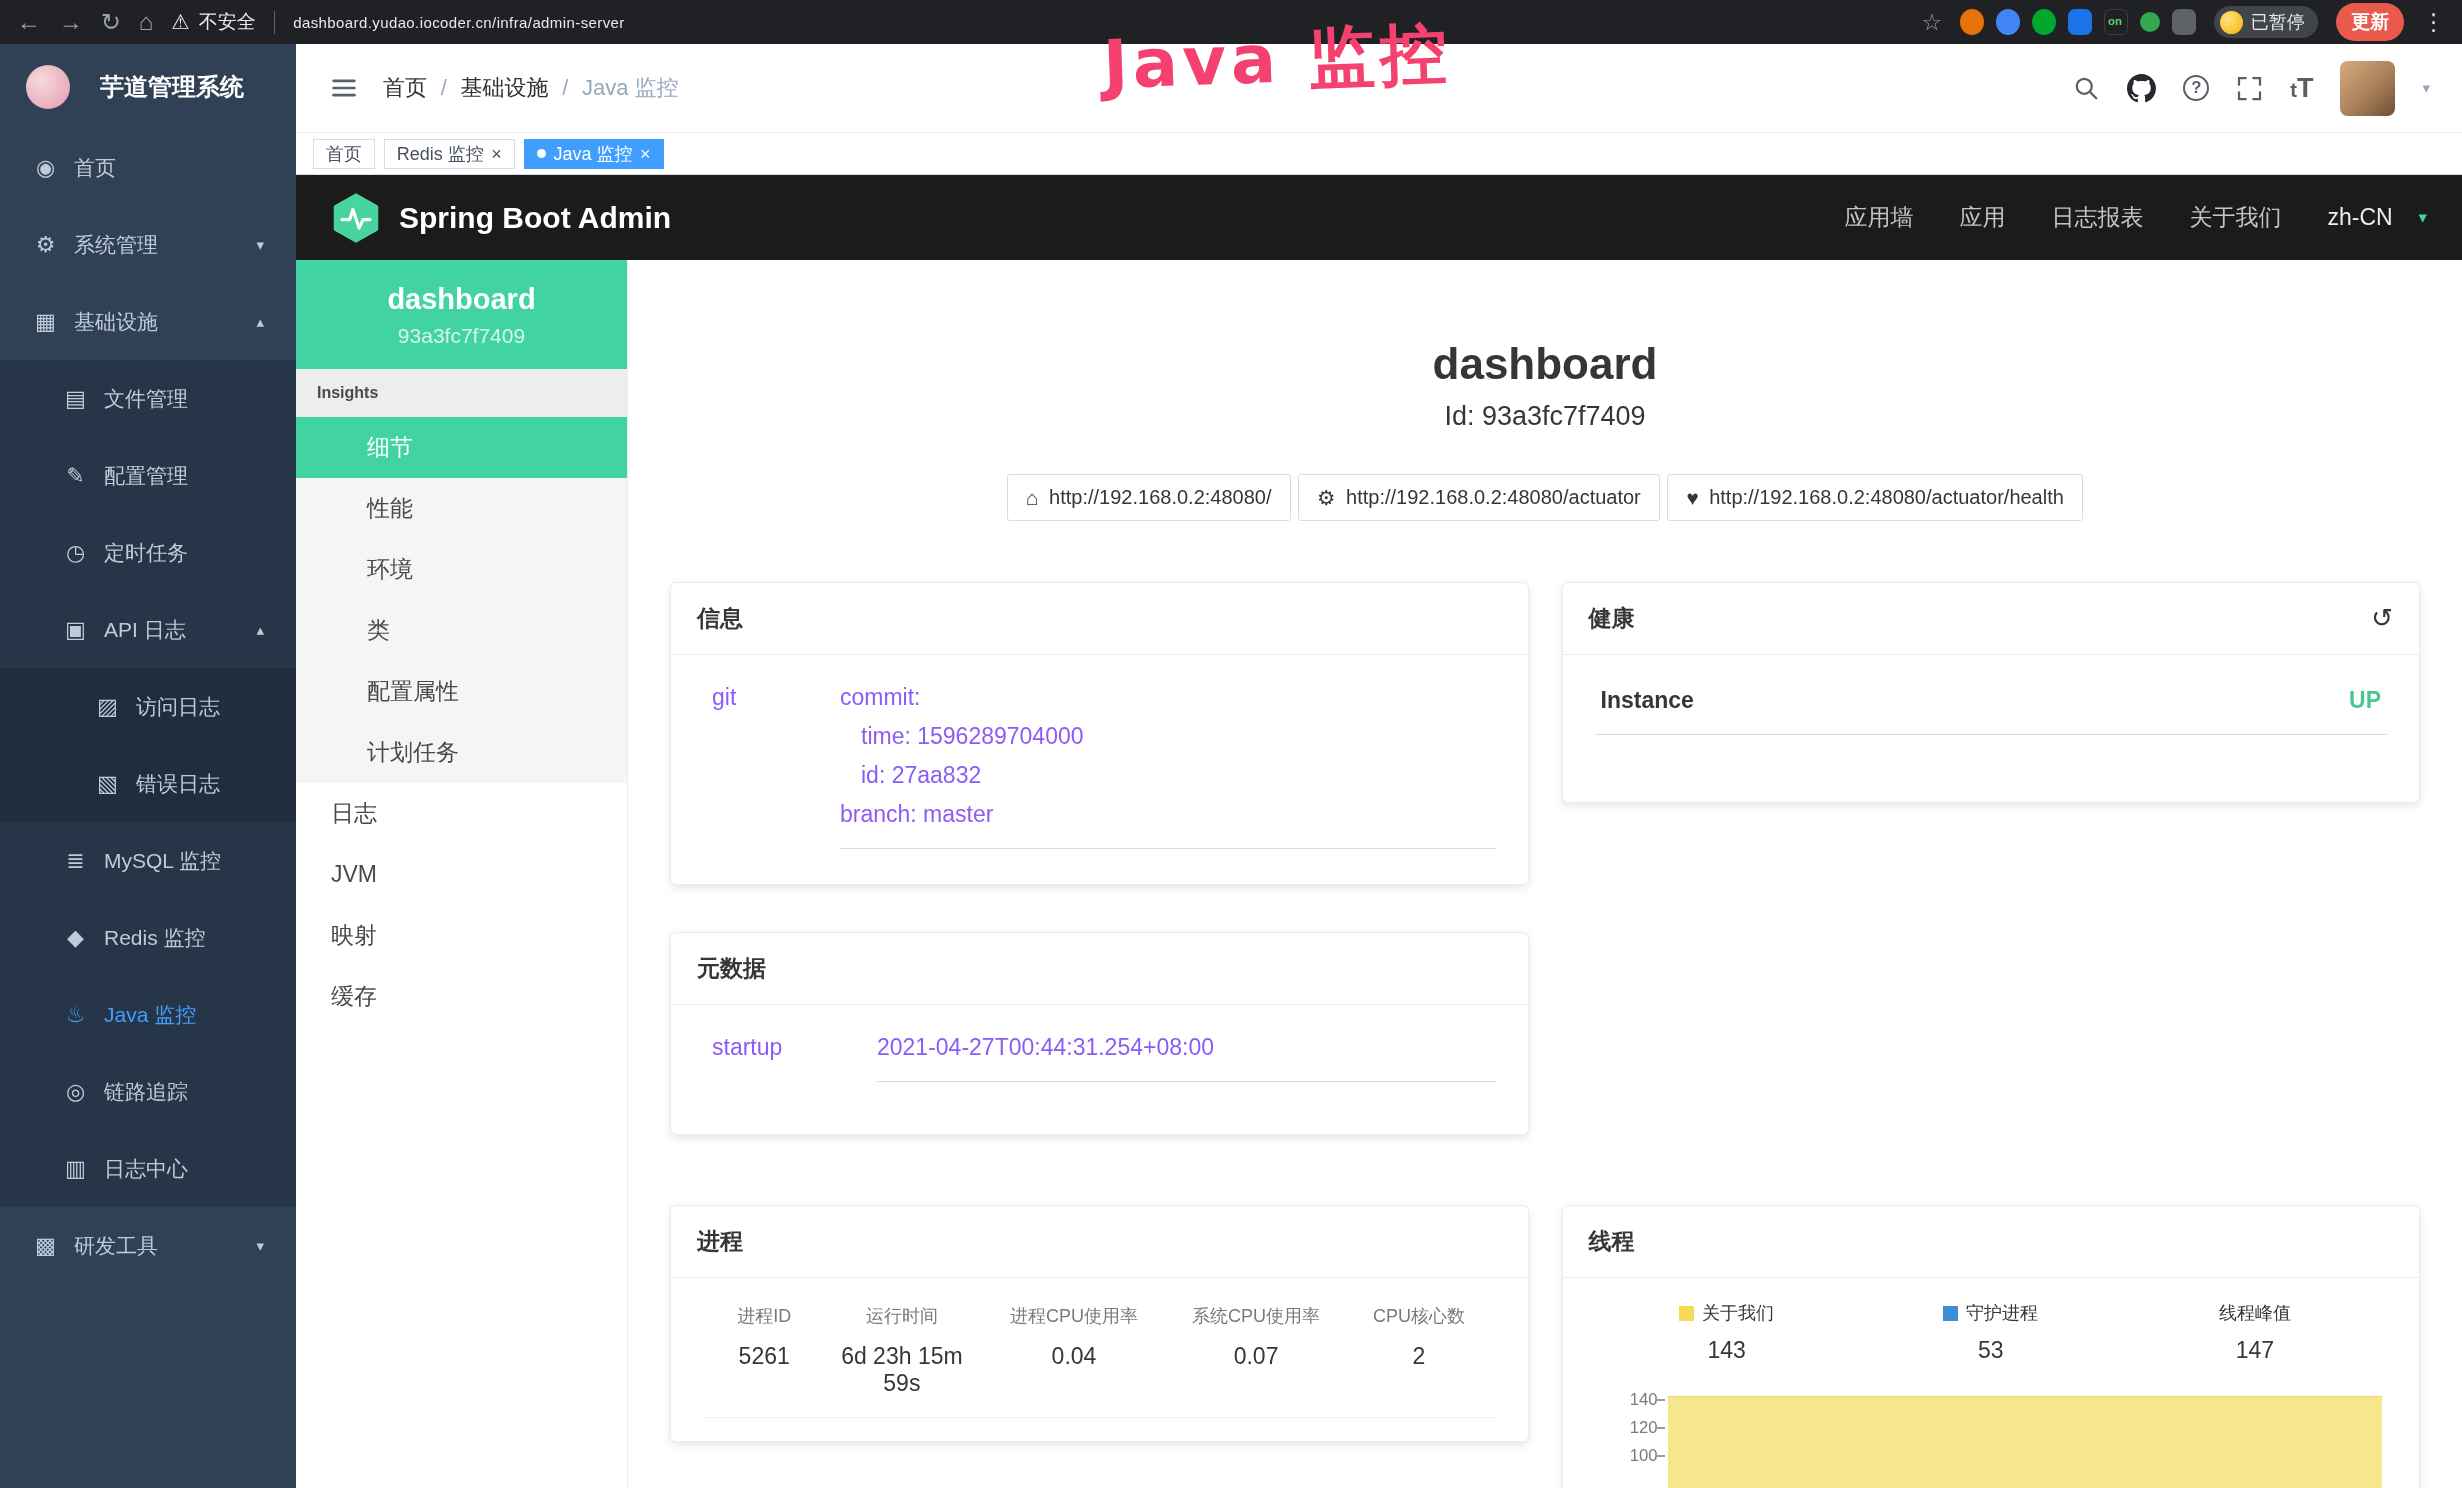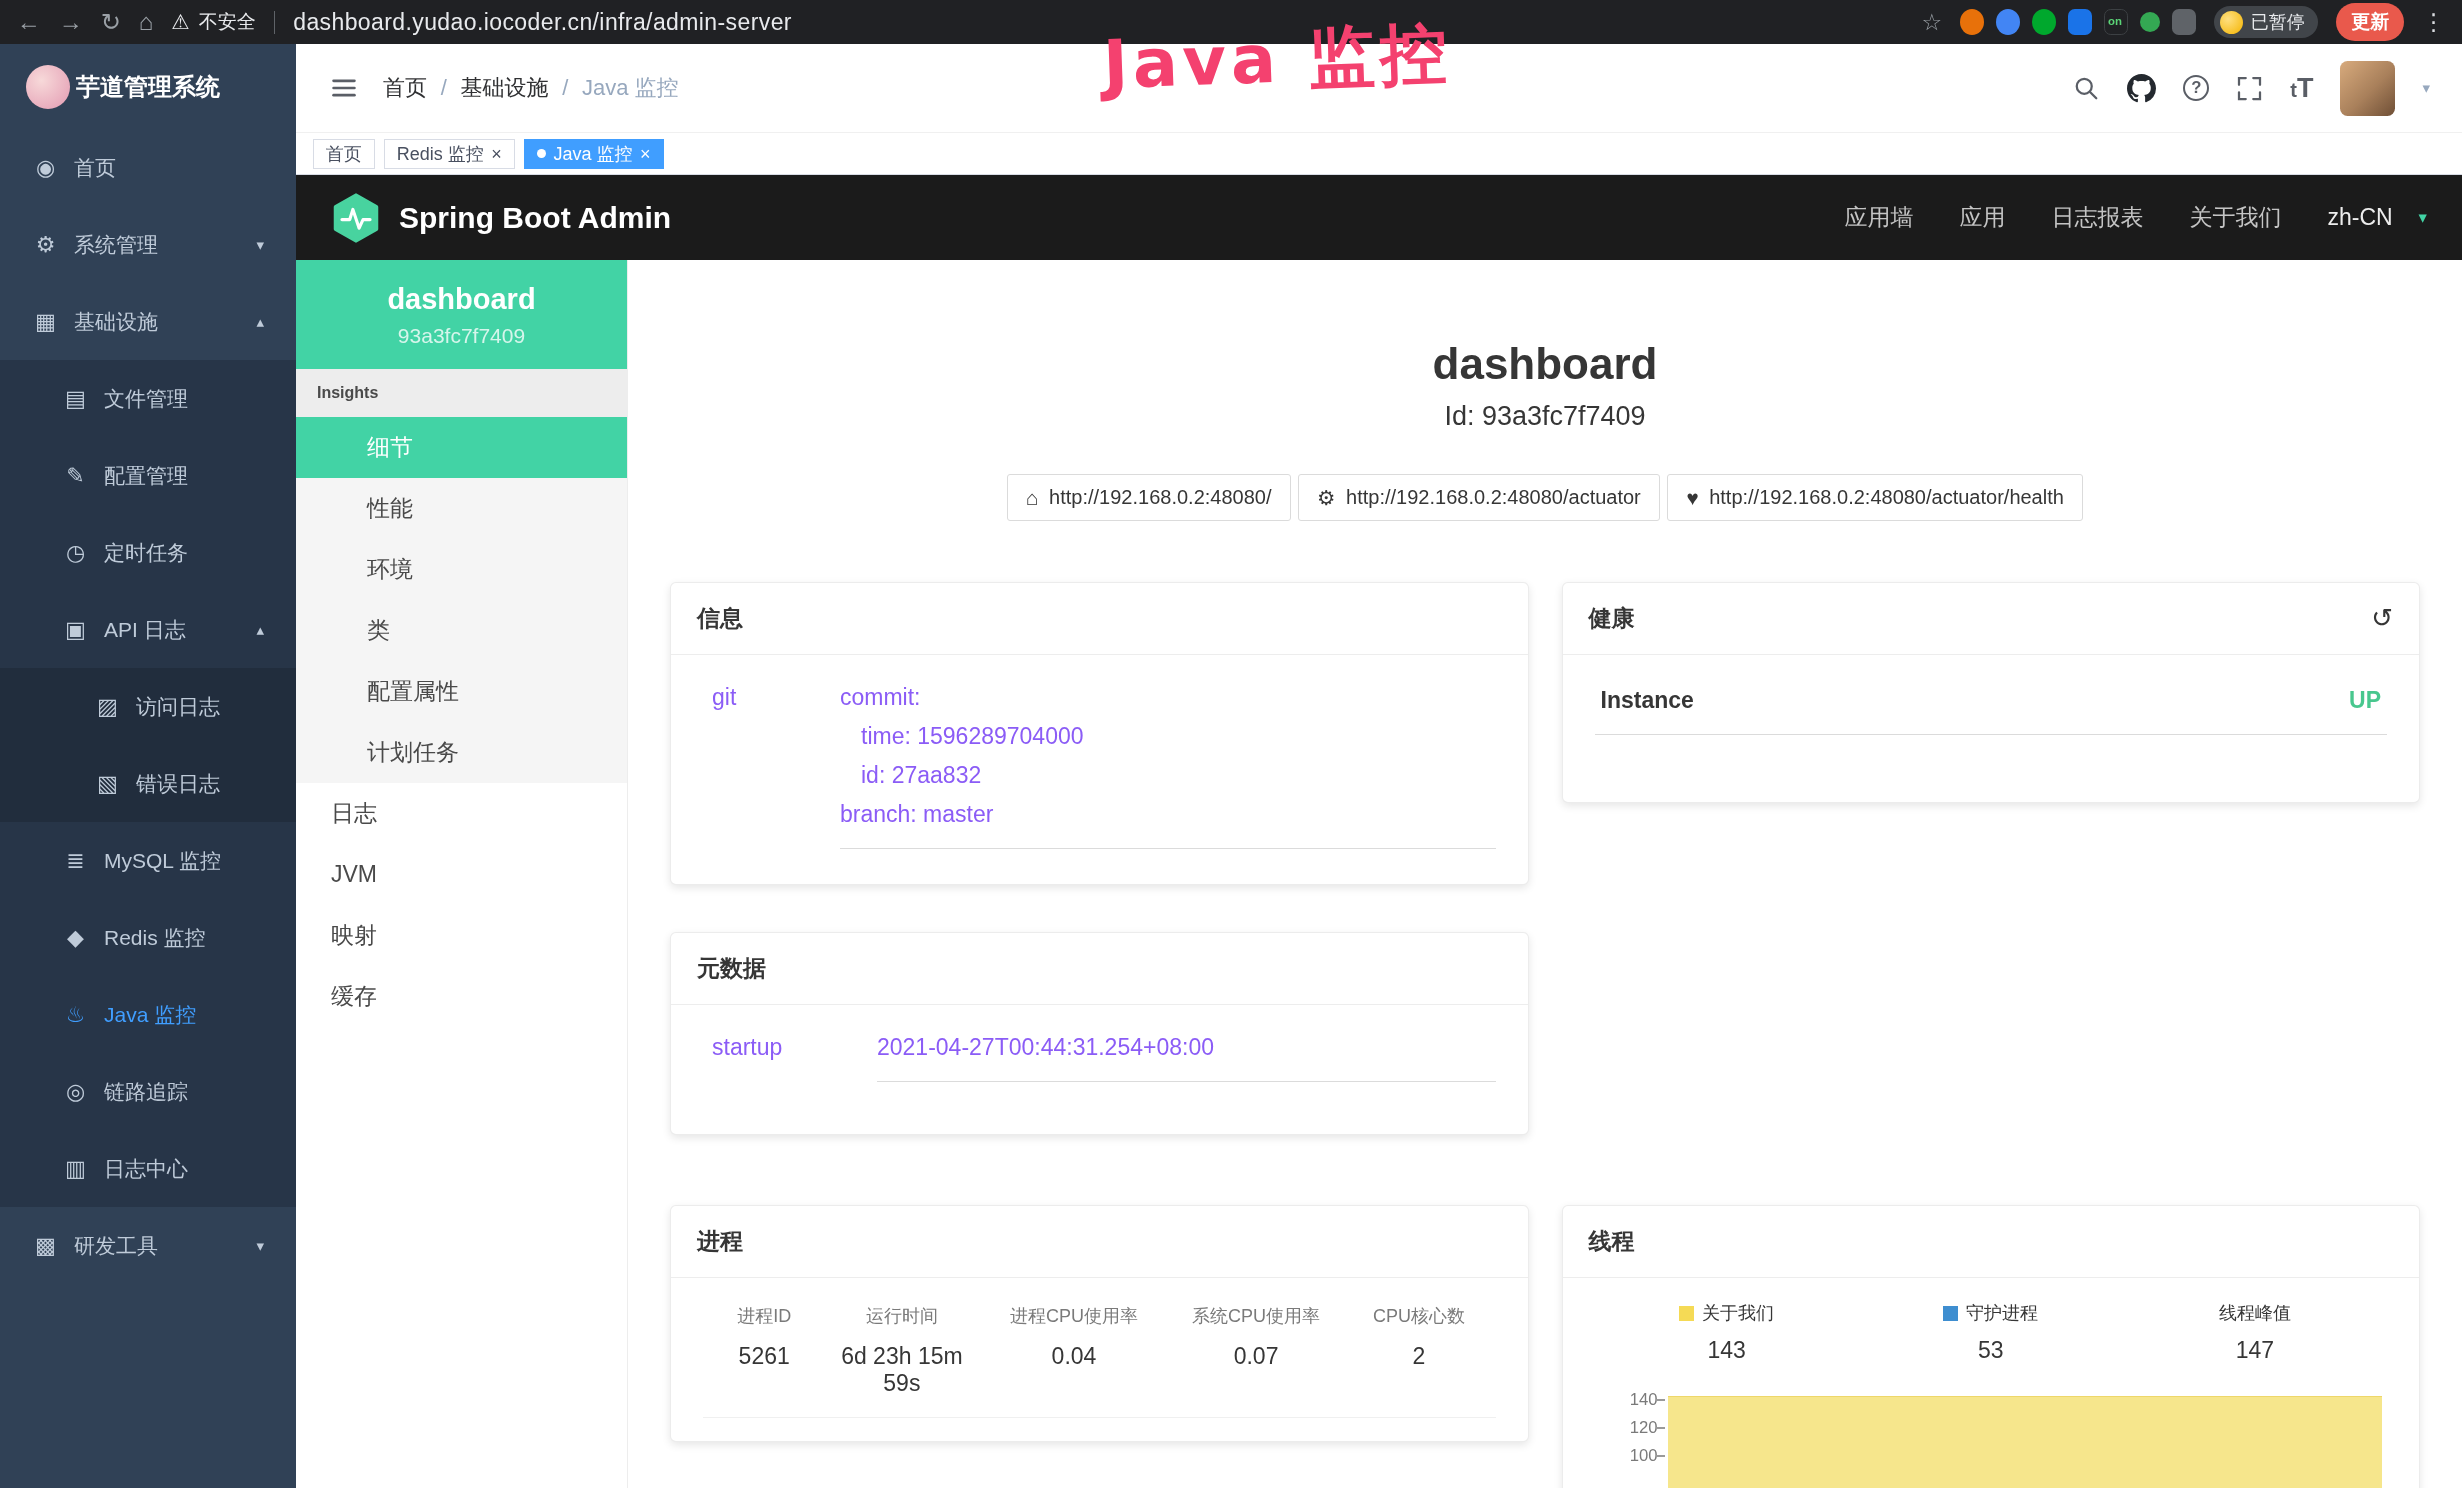--- a/index.html
+++ b/index.html
@@ -9,38 +9,38 @@
     font-family:"Liberation Sans","DejaVu Sans",sans-serif;
     background:#fff; color:#303133;
   }
 
   
   .browser-bar { height:44px; background:#202124; display:flex; align-items:center; padding:0 16.7px; gap:18px; }
   .nav-icon { font-size:24px; color:#9aa0a6; line-height:1; }
   .security { display:flex; align-items:center; gap:9px; color:#e8eaed; font-size:19px; }
   .warn-icon { font-size:20.5px; color:#e8eaed; }
   .vsep { width:1.5px; height:23px; background:#5f6368; }
-  .url-text { font-size:23px; color:#e8eaed; letter-spacing:0.4px; }
+  .url-text { font-size:15px; color:#e8eaed; letter-spacing:0.4px; }
   .spacer { flex:1; }
   .star-icon { font-size:23px; color:#9aa0a6; }
   .ext-row { display:flex; align-items:center; gap:12px; }
   .ext { width:24px; height:26px; border-radius:6.8px; position:relative; }
   .ext.round { border-radius:50%; }
   .ext-on { font-size:11.4px; color:#5bd477; font-weight:bold; position:absolute; left:3px; top:4.6px; }
   .profile-pill { display:flex; align-items:center; gap:7.6px; background:#41454a; border-radius:23px; padding:3.8px 13.7px 3.8px 6px; color:#e8eaed; font-size:18px; }
   .face { width:23px; height:23px; border-radius:50%; background:radial-gradient(circle at 35% 35%, #ffe082, #f4b400); }
   .update-pill { display:flex; align-items:center; gap:7.6px; background:#e9594c; border-radius:23px; padding:6px 15px; color:#fff; font-size:19px; font-weight:bold; }
   .kebab { font-size:23px; color:#dadce0; }
 
   
   .app { display:flex; height:1445px; }
 
   
   .admin-sidebar { width:296px; flex:none; background:#304156; color:#bfcbd9; display:flex; flex-direction:column; }
-  .logo-row { height:85px; display:flex; align-items:center; gap:6px; padding:0 26px; }
+  .logo-row { height:85px; display:flex; align-items:center; gap:30px; padding:0 26px; }
   .logo-avatar { width:44px; height:44px; border-radius:50%; background:radial-gradient(circle at 35% 35%, #f7d9d9, #e39ab2); }
   .logo-title { color:#fff; font-size:24px; font-weight:bold; }
   .menu { flex:1; }
   .menu-item { height:77px; display:flex; align-items:center; gap:15px; font-size:21px; position:relative; cursor:pointer; }
   .menu-item .mi { font-size:22px; width:27px; text-align:center; }
   .lvl1 { padding-left:32px; background:#304156; }
   .lvl2 { padding-left:62px; background:#273548; }
   .lvl3 { padding-left:94px; background:#212d3d; }
   .chev { position:absolute; right:32px; font-size:15px; color:#bfcbd9; }
   .menu-item.active, .menu-item.active .mi { color:#409eff; }

